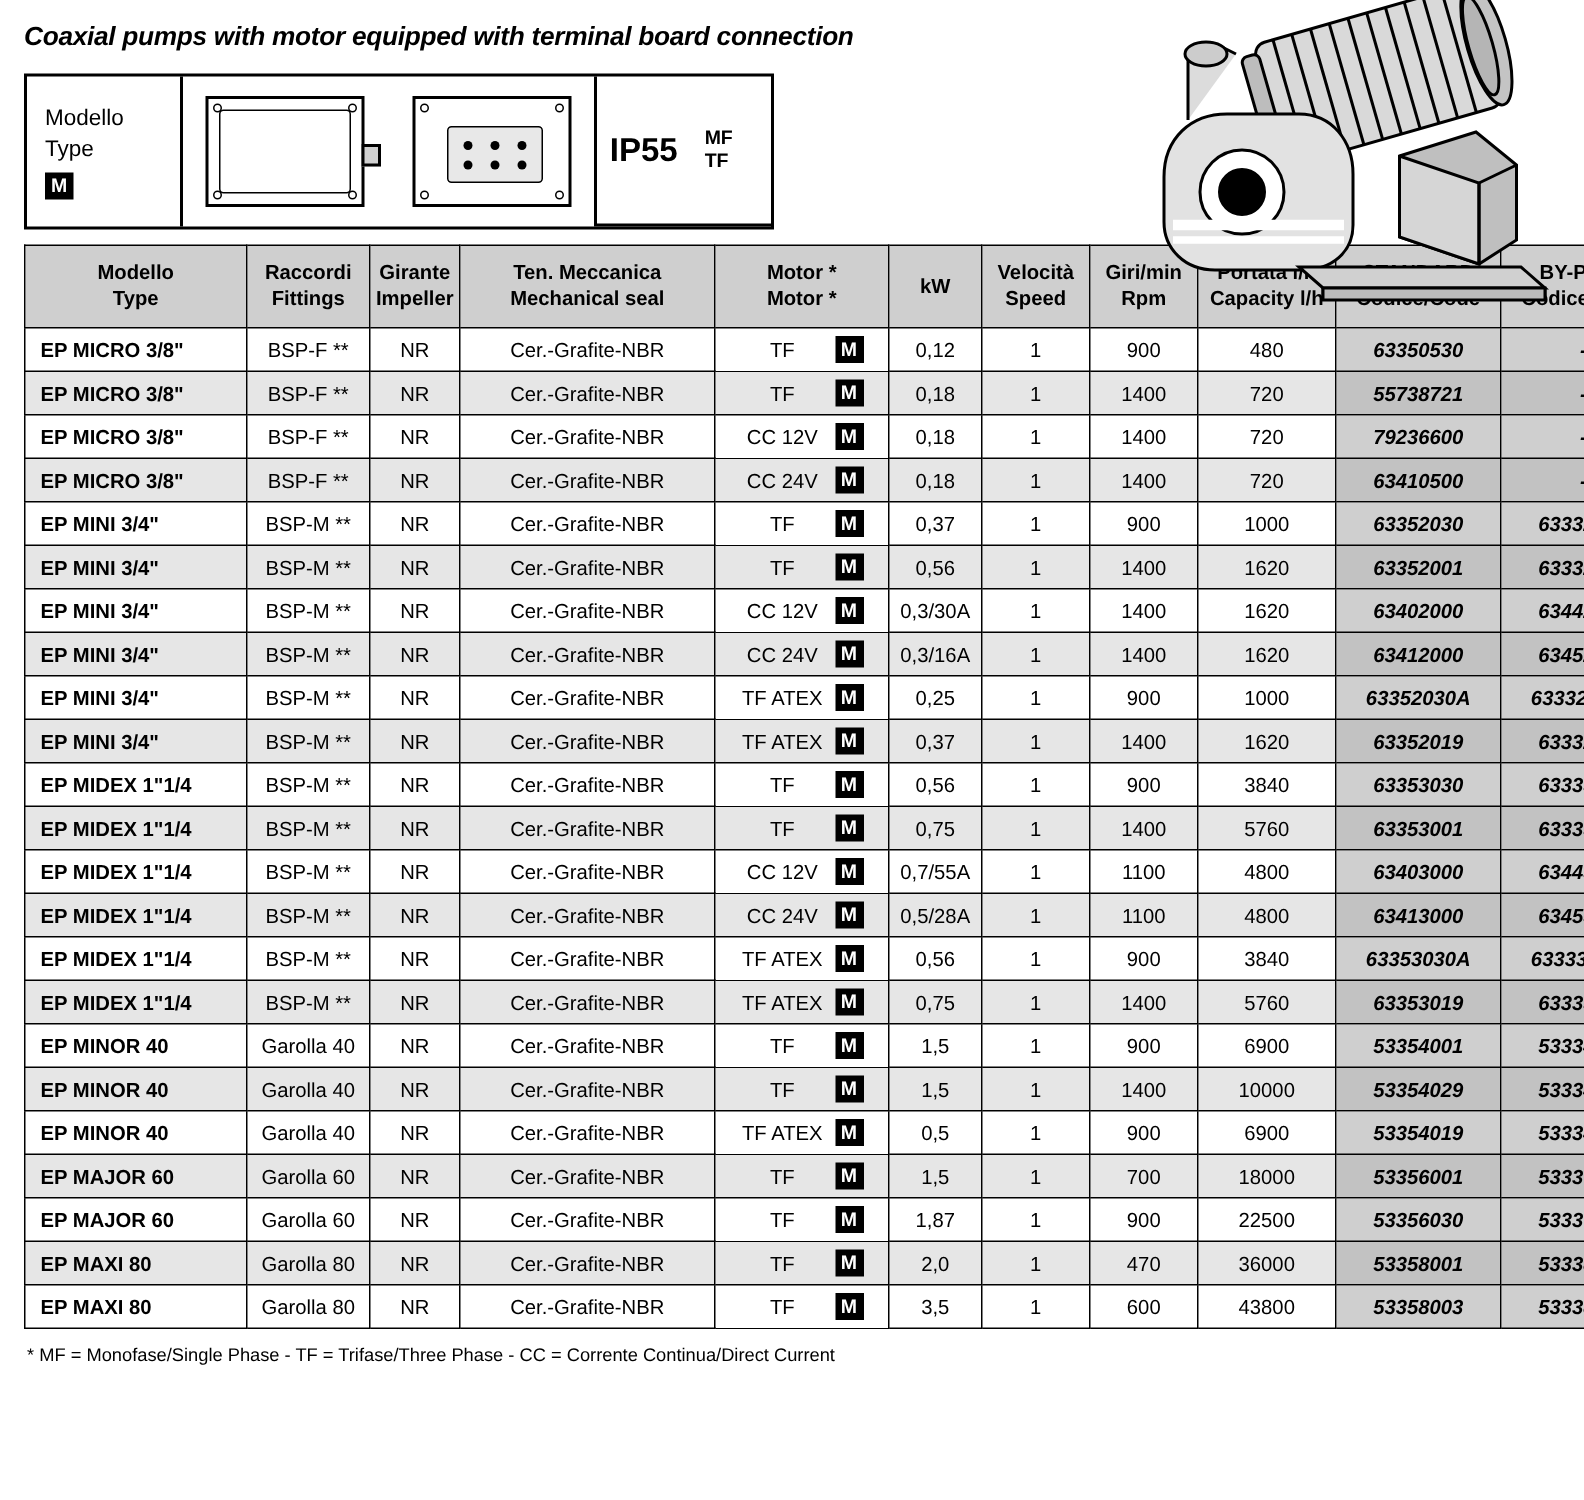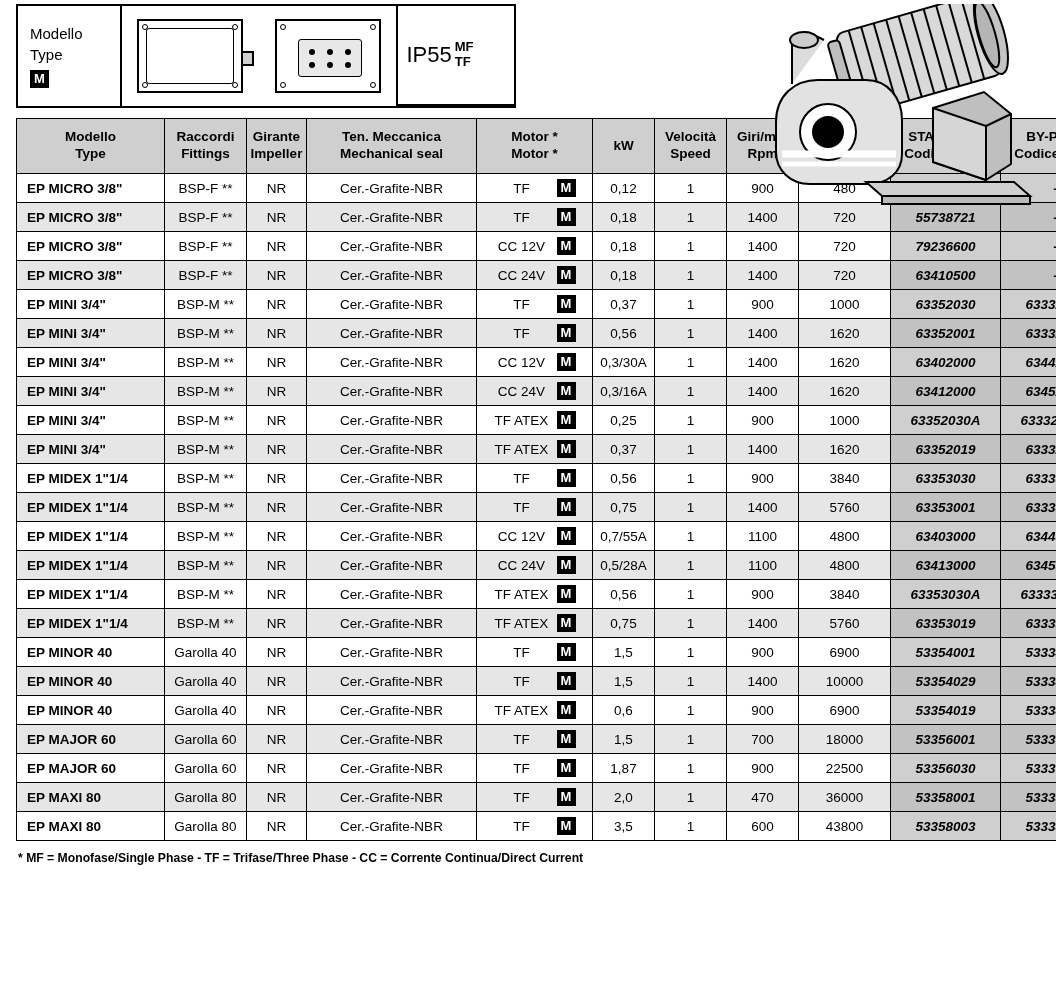--- a/index.html
+++ b/index.html
@@ -86,22 +86,22 @@
     flex: 1;
     display: flex;
     align-items: center;
     padding-left: 8px;
   }
   .ip-row.top {
     border-bottom: 2px solid #000;
   }
   .ip-val {
     font-size: 22px;
-    font-weight: normal;
-    margin-right: 3px;
+    font-weight: bold;
+    margin-right: 18px;
   }
   .ip-sub {
     font-size: 13px;
     font-weight: bold;
     line-height: 1.15;
   }
 
   
   .tb-box {
     position: relative;
@@ -229,29 +229,30 @@
   col.c-rpm     { width: 72px; }
   col.c-cap     { width: 92px; }
   col.c-std     { width: 110px; }
   col.c-byp     { width: 110px; }
 
   
   .notes {
     margin: 9px 0 16px 10px;
     font-size: 12.2px;
     line-height: 1.45;
-    font-weight: bold;
+    font-weight: normal;
   }
   .notes div { white-space: nowrap; }
 </style>
 </head>
 <body>
 
 <div class="page">
 
+  <div class="title">Coaxial pumps with motor equipped with terminal board connection</div>
 
   <div class="pump-art">
     <svg width="300" height="212" viewBox="0 0 300 212" xmlns="http://www.w3.org/2000/svg">
       <g stroke="#000" stroke-width="2" fill="none">
 
         <g transform="rotate(-16 170 80)">
           <rect x="106" y="10" width="150" height="84" rx="8" fill="#d9d9d9"></rect>
           <line x1="120" y1="10" x2="120" y2="94"></line>
           <line x1="133" y1="10" x2="133" y2="94"></line>
           <line x1="146" y1="10" x2="146" y2="94"></line>
@@ -730,21 +731,21 @@
           <td class="model">EP MINOR 40</td>
           <td>Garolla 40</td>
           <td>NR</td>
           <td>Cer.-Grafite-NBR</td>
           <td class="motor-cell">
             <div class="motor-inner">
               <span class="motor-txt">TF ATEX</span>
               <span class="m-badge">M</span>
             </div>
           </td>
-          <td>0,6</td>
+          <td>0,5</td>
           <td>1</td>
           <td>900</td>
           <td>6900</td>
           <td class="code">53354019</td>
           <td class="code">53334019</td>
         </tr>
         <tr>
           <td class="model">EP MAJOR 60</td>
           <td>Garolla 60</td>
           <td>NR</td>

